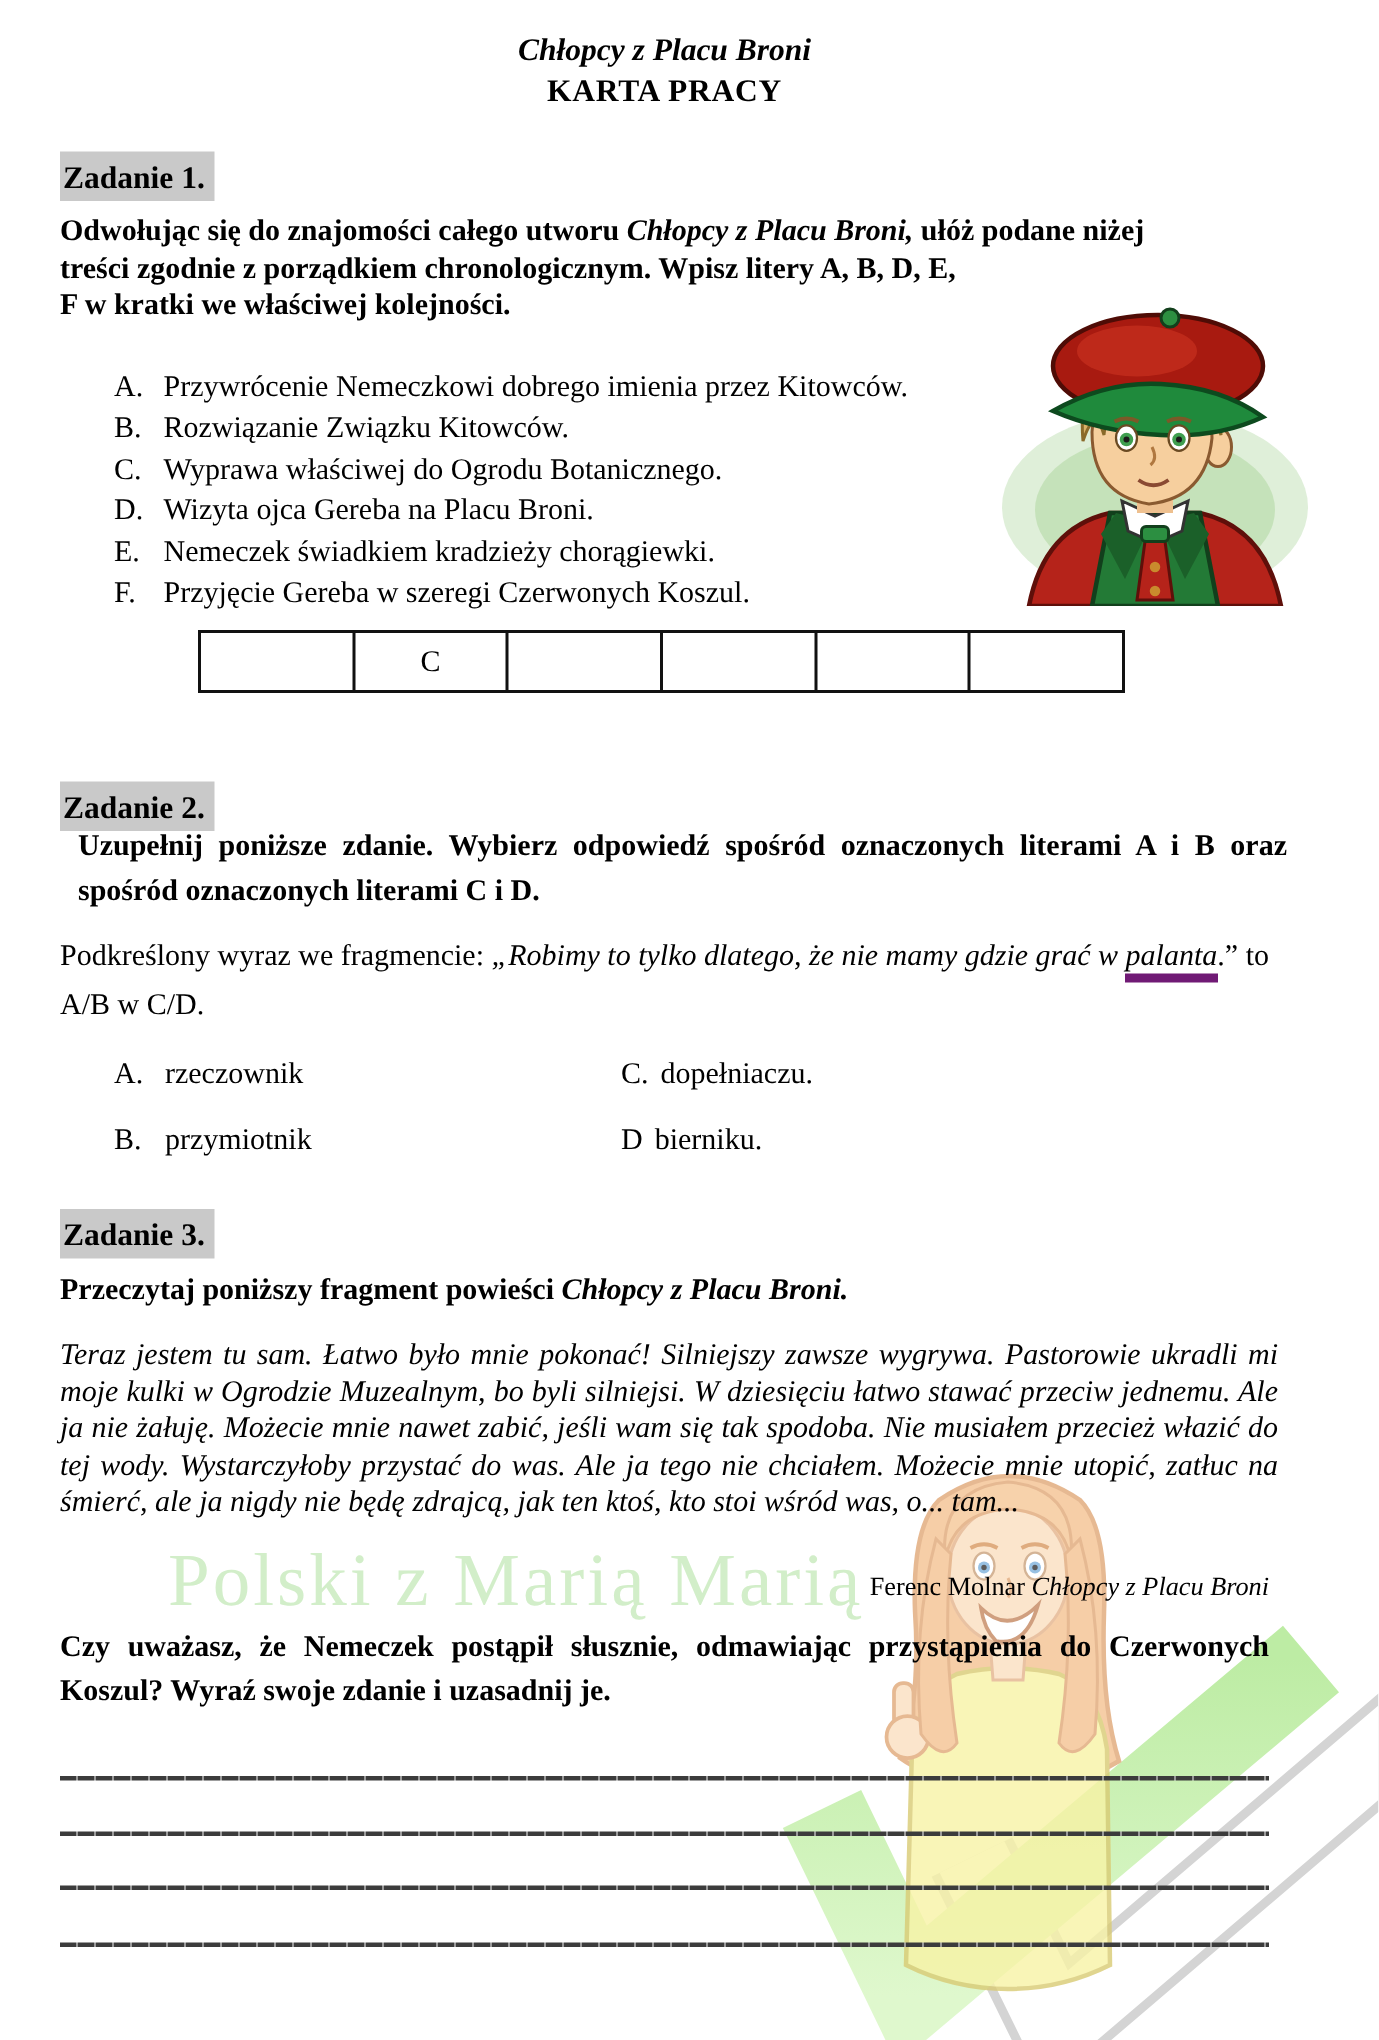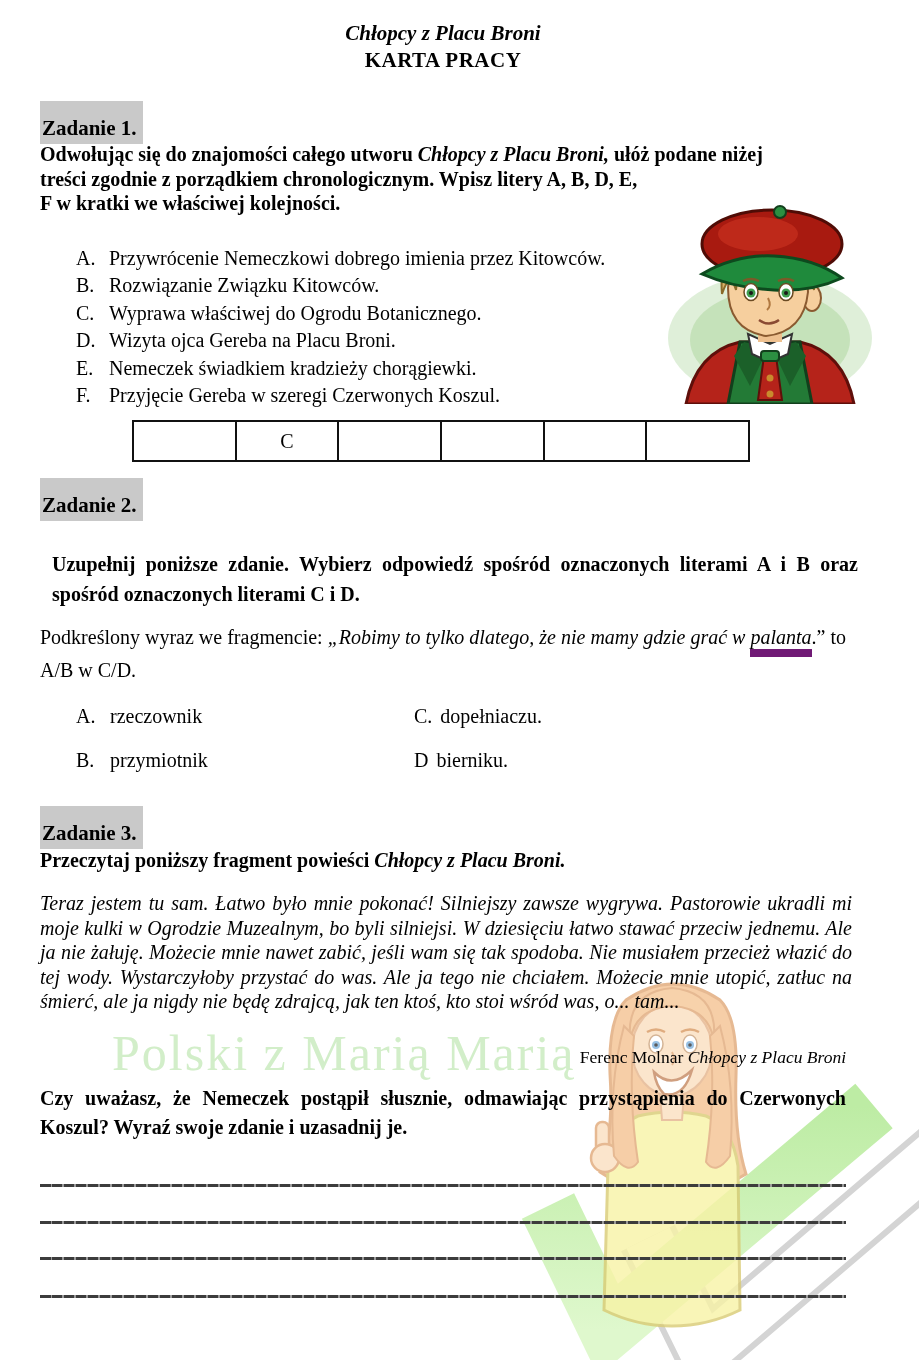--- a/index.html
+++ b/index.html
@@ -7,32 +7,32 @@
   .page {
     position:relative; width:919px; height:1360px; overflow:hidden;
     background:#ffffff; color:#000;
     font-family:"Liberation Serif","DejaVu Serif",serif;
     font-size:20px;
   }
   .abs { position:absolute; }
   .z0 { z-index:0; }
   .z1 { z-index:1; }
   .i { font-style:italic; }
-  .u-word { font-style:italic; border-bottom:8px solid #701a75; padding-bottom:1px; }
+  .u-word { font-style:italic; border-bottom:6px solid #701a75; padding-bottom:1px; }
 
   .header { left:40px; top:20px; width:806px; text-align:center; line-height:27px; }
   .title  { font-size:21px; font-weight:bold; font-style:italic; }
   .subtitle { font-size:21px; font-weight:bold; letter-spacing:0.5px; }
 
   .task-heading {
     display:inline-block; background:#c9c9c9; color:#000;
-    font-weight:bold; font-size:21px; padding:15px 6px 3px 2px;font-family:Liberation Serif, serif;
+    font-weight:bold; font-size:21px; padding:5px 6px 3px 2px;font-family:Liberation Serif, serif;
   }
   .hd1 { left:40px; top:101px; }
-  .hd2 { left:40px; top:478px; }
+  .hd2 { left:40px; top:521px; }
   .hd3 { left:40px; top:806px; }
 
   .intro { left:40px; top:142px; width:820px; font-weight:bold; line-height:24.5px; }
   .intro .line1 { white-space:nowrap; }
   .intro .rest  { width:612px; }
 
   .list { left:76px; top:245px; width:620px; line-height:27.4px; }
   .list-item { display:flex; }
   .list-letter { flex:0 0 33px; }
 

